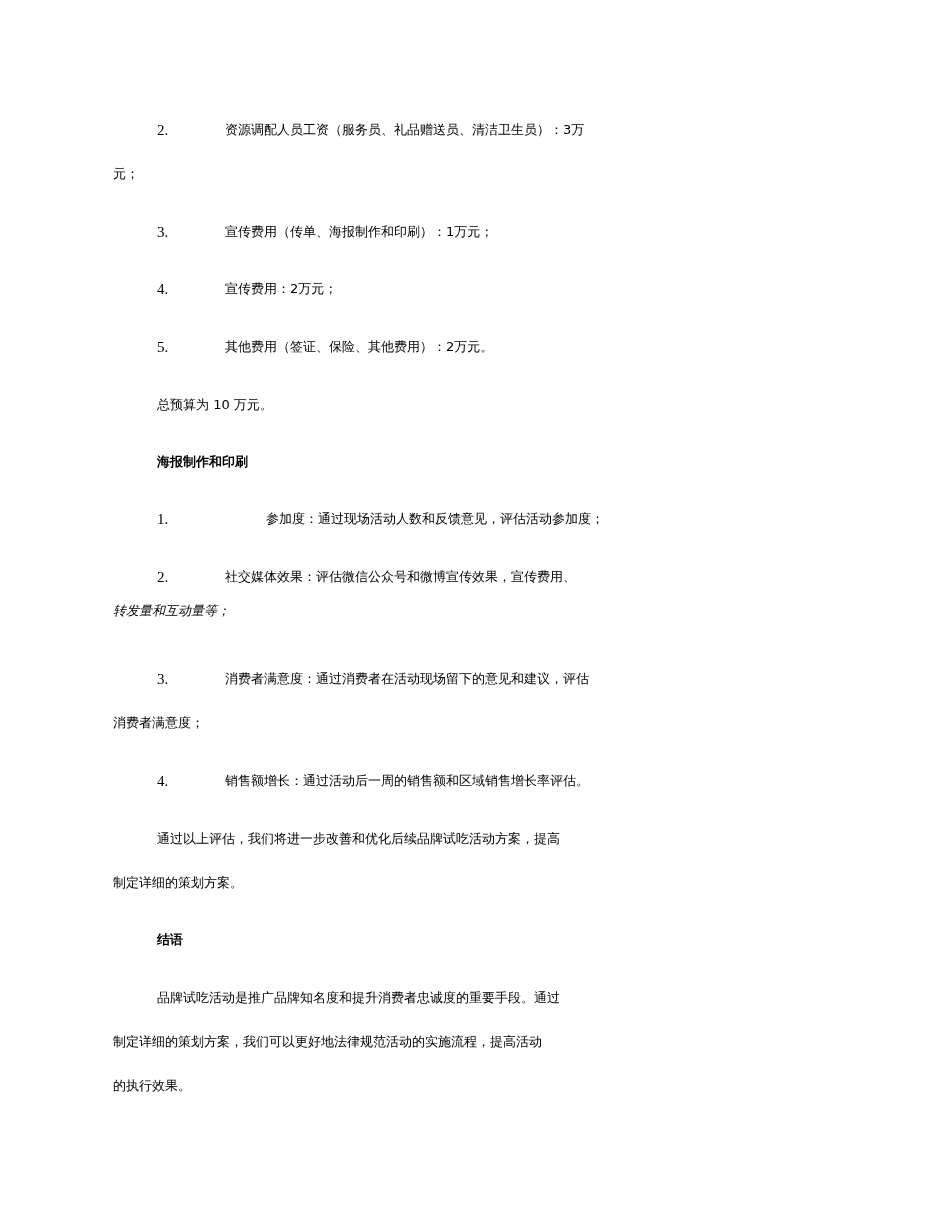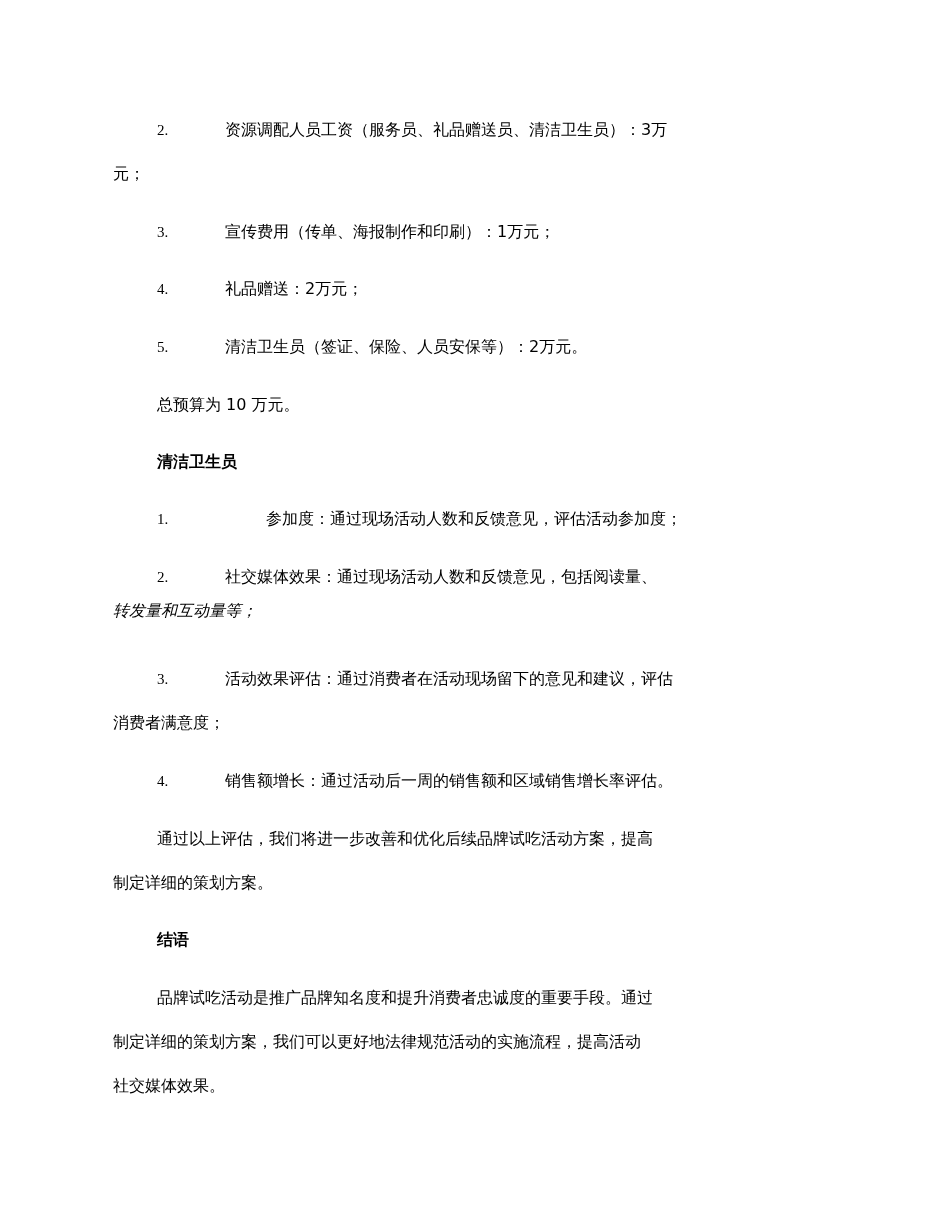--- a/index.html
+++ b/index.html
@@ -1,58 +1,58 @@
 <!DOCTYPE html>
 <html><head>
   <meta charset="utf-8">
   <style>
     html, body { margin: 0; padding: 0; background: #ffffff; }
     body { width: 950px; height: 1230px; position: relative; overflow: hidden;
       font-family: "DejaVu Sans", "Liberation Sans", sans-serif; color: #000; }
     .page { position: absolute; left: 113px; top: 0; width: 716px; }
-    .line { position: absolute; left: 0; font-size: 16px; line-height: 26px; white-space: nowrap; }
+    .line { position: absolute; left: 0; font-size: 13px; line-height: 26px; white-space: nowrap; }
     .num { position: absolute; font-family: "Liberation Serif", serif; font-size: 15px; line-height: 26px; }
     .bold { font-weight: bold; }
   </style>
 </head>
 <body>
 
 <div class="page">
 
   <span class="num" style="left:44px; top:117px;">2.</span>
   <span class="line" style="left:112px; top:117px;">资源调配人员工资（服务员、礼品赠送员、清洁卫生员）：3万</span>
   <span class="line" style="top:161px;">元；</span>
 
   <span class="num" style="left:44px; top:219px;">3.</span>
   <span class="line" style="left:112px; top:219px;">宣传费用（传单、海报制作和印刷）：1万元；</span>
 
   <span class="num" style="left:44px; top:276px;">4.</span>
-  <span class="line" style="left:112px; top:276px;">礼品赠送：2万元；</span>
+  <span class="line" style="left:112px; top:276px;">宣传费用：2万元；</span>
 
   <span class="num" style="left:44px; top:334px;">5.</span>
-  <span class="line" style="left:112px; top:334px;">清洁卫生员（签证、保险、人员安保等）：2万元。</span>
+  <span class="line" style="left:112px; top:334px;">其他费用（签证、保险、其他费用）：2万元。</span>
 
   <span class="line" style="left:44px; top:392px;">总预算为 10 万元。</span>
 
-  <span class="line bold" style="left:44px; top:449px;">清洁卫生员</span>
+  <span class="line bold" style="left:44px; top:449px;">海报制作和印刷</span>
 
   <span class="num" style="left:44px; top:506px;">1.</span>
   <span class="line" style="left:112px; top:506px;margin-left:41px;">参加度：通过现场活动人数和反馈意见，评估活动参加度；</span>
 
   <span class="num" style="left:44px; top:564px;">2.</span>
-  <span class="line" style="left:112px; top:564px;">社交媒体效果：通过现场活动人数和反馈意见，包括阅读量、</span>
+  <span class="line" style="left:112px; top:564px;">社交媒体效果：评估微信公众号和微博宣传效果，宣传费用、</span>
   <span class="line" style="top:598px;font-style:italic;">转发量和互动量等；</span>
 
   <span class="num" style="left:44px; top:666px;">3.</span>
-  <span class="line" style="left:112px; top:666px;">活动效果评估：通过消费者在活动现场留下的意见和建议，评估</span>
+  <span class="line" style="left:112px; top:666px;">消费者满意度：通过消费者在活动现场留下的意见和建议，评估</span>
   <span class="line" style="top:710px;">消费者满意度；</span>
 
   <span class="num" style="left:44px; top:768px;">4.</span>
   <span class="line" style="left:112px; top:768px;">销售额增长：通过活动后一周的销售额和区域销售增长率评估。</span>
 
   <span class="line" style="left:44px; top:826px;">通过以上评估，我们将进一步改善和优化后续品牌试吃活动方案，提高</span>
   <span class="line" style="top:870px;">制定详细的策划方案。</span>
 
   <span class="line bold" style="left:44px; top:927px;">结语</span>
   <span class="line" style="left:44px; top:985px;">品牌试吃活动是推广品牌知名度和提升消费者忠诚度的重要手段。通过</span>
   <span class="line" style="top:1029px;">制定详细的策划方案，我们可以更好地法律规范活动的实施流程，提高活动</span>
-  <span class="line" style="top:1073px;">社交媒体效果。</span>
+  <span class="line" style="top:1073px;">的执行效果。</span>
 </div>
 
 </body></html>

